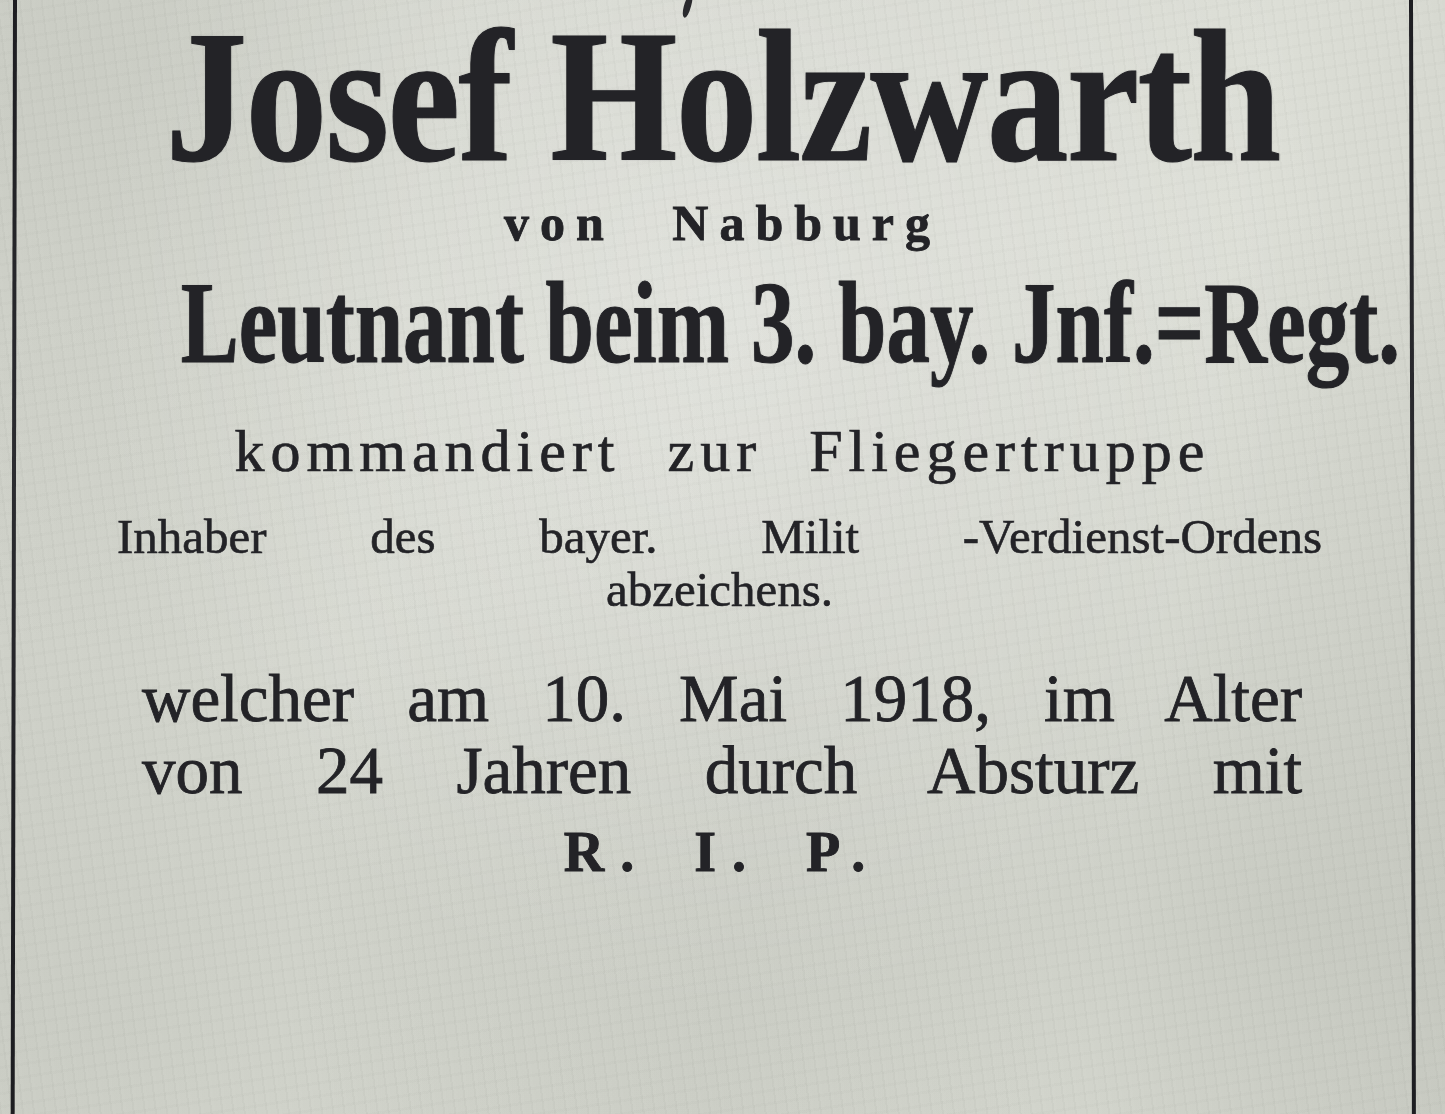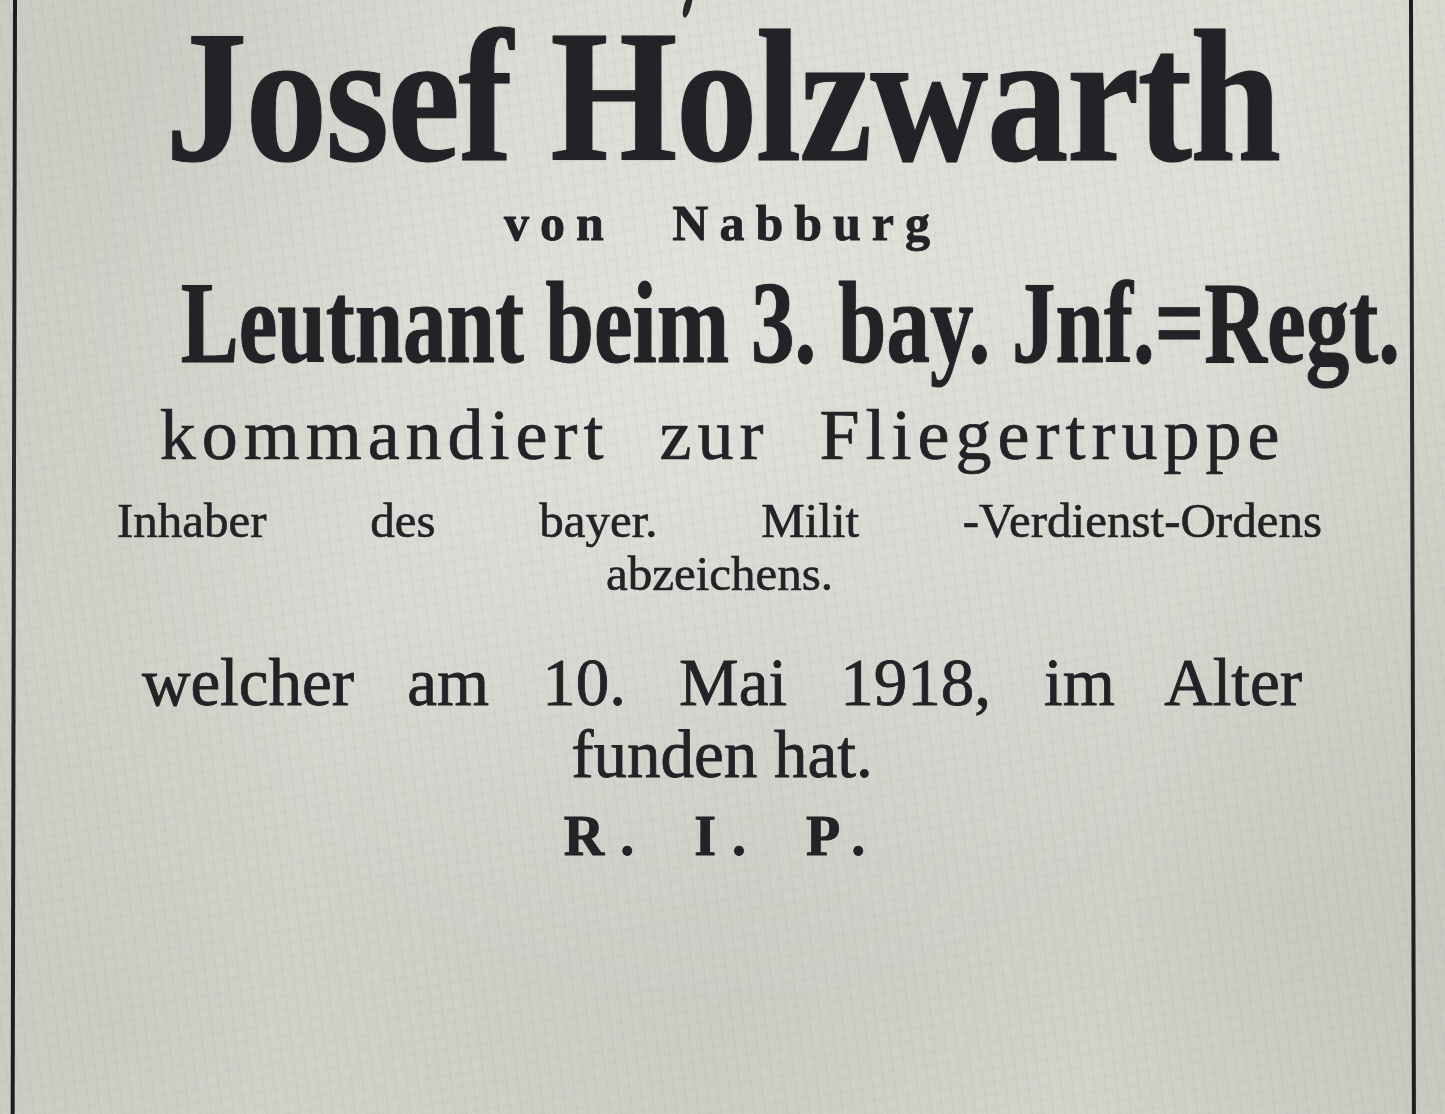--- a/index.html
+++ b/index.html
@@ -97,22 +97,22 @@
     font-size: 116px;
     line-height: 98px;
     font-weight: 700;
     white-space: nowrap;
     transform: scaleX(0.75);
     transform-origin: 50% 50%;
     -webkit-text-stroke: 1px #232327;
     text-shadow: 0 0 2px rgba(35,35,39,0.3);
   }
   .assignment {
-    margin-top: 30px;
-    font-size: 72px;
+    margin-top: 46px;
+    font-size: 60px;
     line-height: 66px;
     letter-spacing: 6px;
     word-spacing: 26px;
     -webkit-text-stroke: 0.7px #232327;
   }
   .honors {
     margin: 26px 0 16px 117px;
     width: 1205px;
     font-size: 49px;
     line-height: 53px;
@@ -163,19 +163,19 @@
 
     <div class="assignment">kommandiert zur Fliegertruppe</div>
 
     <div class="honors">
       <div class="jline">Inhaber des bayer. Milit -Verdienst-Ordens</div>
       <div class="cline">abzeichens.</div>
     </div>
 
     <div class="death">
       <div class="jline">welcher am 10. Mai 1918, im Alter</div>
-      <div class="cline">funden hat.</div>
+      <div class="jline">von 24 Jahren durch Absturz mit</div>
     </div>
 
     <div class="rip">R. I. P.</div>
 
   </div>
 </div>
 
 </body></html>

